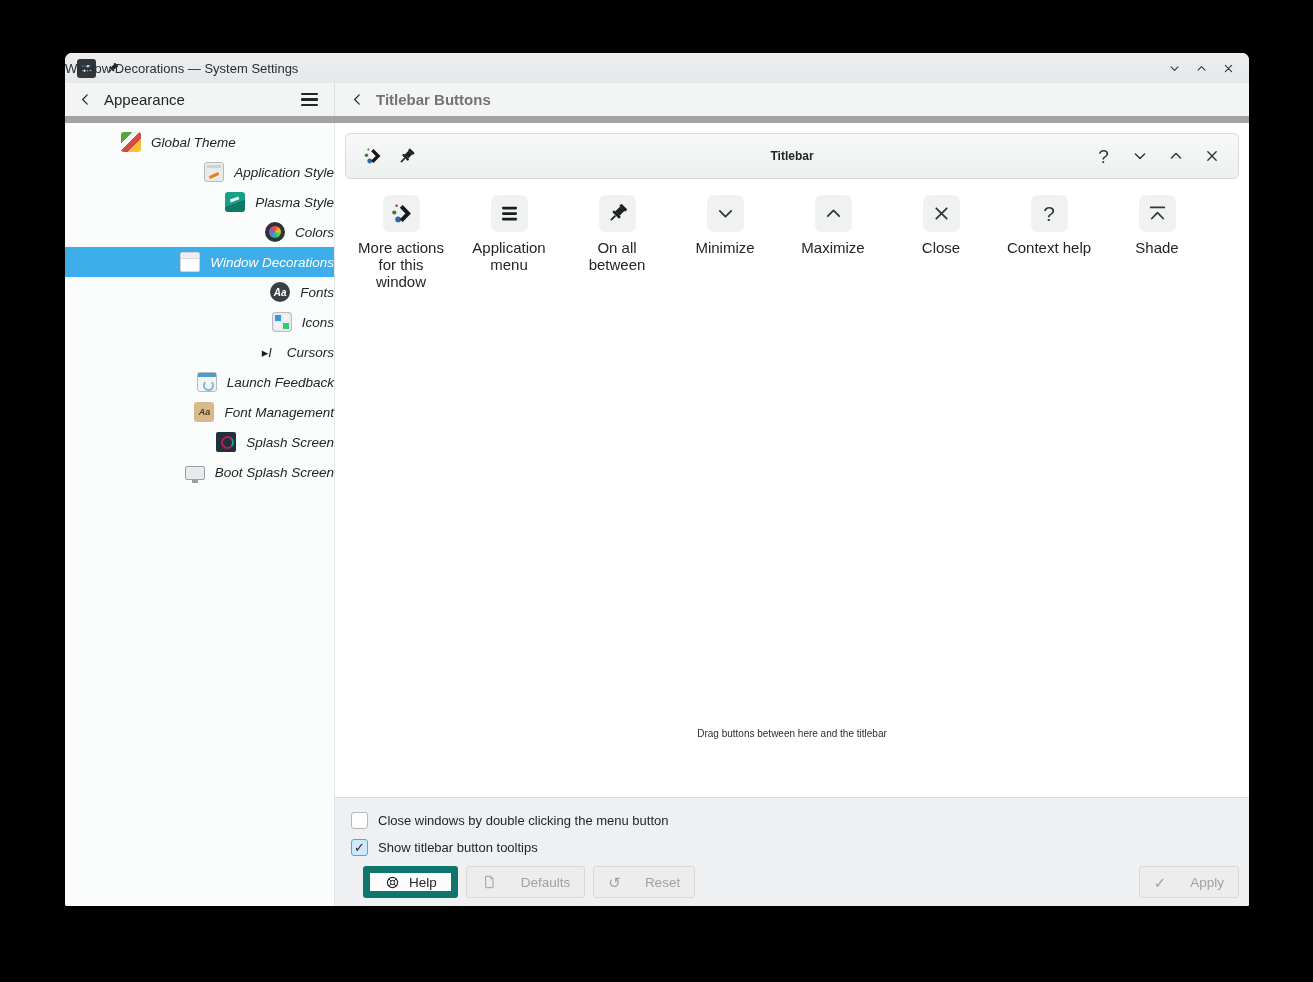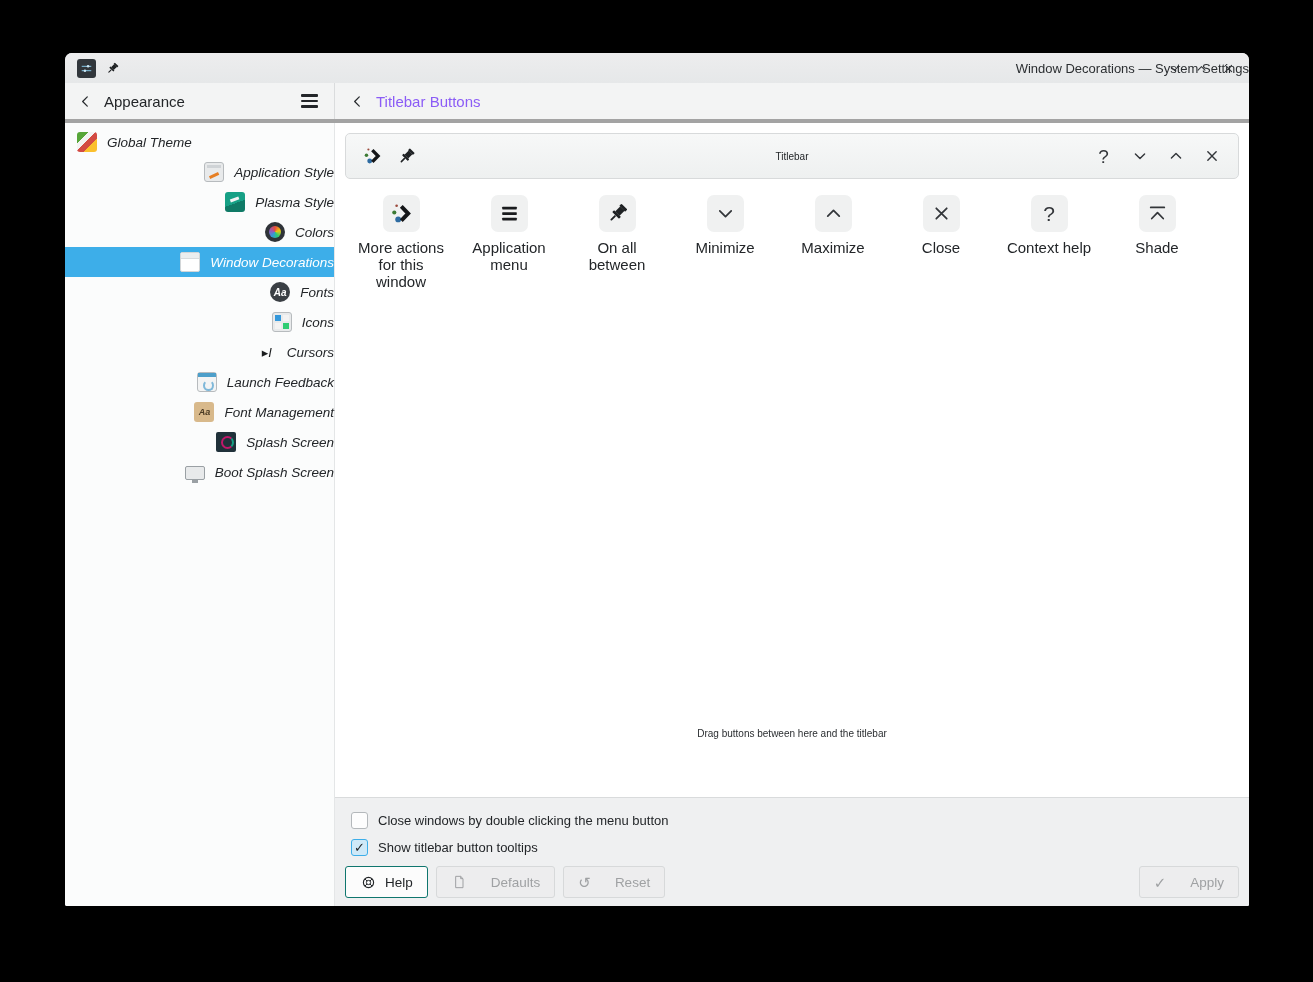--- a/index.html
+++ b/index.html
@@ -16,48 +16,48 @@
   .titlebar {
     height: 30px; flex: 0 0 30px; background: linear-gradient(#ededee,#e6e8e9);
     display: flex; align-items: center; padding: 0 12px; position: relative;
   }
   .titlebar .app-icon {
     width: 19px; height: 19px; border-radius: 3px; background: #31363b;
     display: flex; align-items: center; justify-content: center; margin-right: 9px;
   }
   .titlebar .pin-small { width: 15px; height: 15px; }
   .titlebar .title {
-    position: absolute; left: 0; right: 0; text-align: right;
+    position: absolute; left: 0; right: 0; text-align: left;
     font-size: 13px; color: #2b2e31; pointer-events: none;
   }
   .win-controls { margin-left: auto; display: flex; align-items: center; gap: 10px; z-index: 2; }
   .win-controls .wbtn { width: 17px; height: 17px; display: flex; align-items: center; justify-content: center; cursor: default; }
 
   
   .header-row {
     height: 40px; flex: 0 0 40px; background: #f3f4f4;
-    border-bottom: 4px solid #a3a3a3; display: flex;
+    border-bottom: 7px solid #a3a3a3; display: flex;
   }
   .sidebar-header {
     width: 270px; flex: 0 0 270px; display: flex; align-items: center;
     padding: 0 12px; border-right: 1px solid #dadcdd;
   }
   .sidebar-header .back { display: flex; align-items: center; margin-right: 10px; }
   .sidebar-header .label { font-size: 15px; color: #232629; }
   .sidebar-header .burger { margin-left: auto; display: flex; flex-direction: column; gap: 3px; padding: 4px; }
   .sidebar-header .burger span { width: 17px; height: 2.4px; background: #232629; border-radius: 1px; }
   .content-header { flex: 1; display: flex; align-items: center; padding: 0 12px 0 14px; }
   .content-header .back { display: flex; align-items: center; margin-right: 10px; }
-  .content-header .label { font-size: 15px; font-weight: 400; color: #8b5cf6; }
+  .content-header .label { font-size: 15px; font-weight: 700; color: #737373; }
 
   
   .body-row { flex: 1; display: flex; min-height: 0; }
   .sidebar { width: 270px; flex: 0 0 270px; background: #fbfcfc; border-right: 1px solid #e4e6e7; padding-top: 4px; font-style: italic; }
   .side-item { height: 30px; display: flex; align-items: center; font-size: 13.5px; color: #232629; cursor: default; }
-  .side-item .sicon { width: 20px; height: 20px; margin-right: 10px; flex: 0 0 20px; position: relative; }
+  .side-item .sicon { width: 20px; height: 20px; margin-right: 10px; flex: 0 0 20px; position: relative; margin-left: 44px; }
   .side-item.lvl0 { padding-left: 12px; }
   .side-item.lvl1 { padding-left: 42px; justify-content: flex-end; }
   .side-item.selected { background: #3daee9; color: #ffffff; }
 
   
   .ic-global { border-radius: 3px; background: linear-gradient(135deg,#57a639 0 28%,#f3f3f3 28% 46%,#d34b43 46% 66%,#fbc02d 66% 100%); }
   .ic-appstyle { border-radius: 3px; background: #e8eaeb; border: 1px solid #b7bbbe; position: relative; }
   .ic-appstyle::before { content: ""; position: absolute; left: 2px; right: 2px; top: 2px; height: 3px; background: #cfd3d6; }
   .ic-appstyle::after { content: ""; position: absolute; left: 4px; bottom: 5px; width: 10px; height: 2.5px; background: #e67e22; transform: rotate(-25deg); }
   .ic-plasma { border-radius: 3px; background: linear-gradient(160deg,#16a085 0 55%,#0f7a66 55%); position: relative; }
@@ -84,21 +84,21 @@
   .content { flex: 1; display: flex; flex-direction: column; min-width: 0; background: #ffffff; }
   .scroll-area { flex: 1; display: flex; flex-direction: column; min-height: 0; }
 
   .preview-bar {
     margin: 10px 10px 0 10px; height: 46px; flex: 0 0 46px;
     background: linear-gradient(#f7f8f8, #eef0f0);
     border: 1px solid #d8dadb; border-radius: 5px;
     display: flex; align-items: center; padding: 0 16px; position: relative;
   }
   .preview-bar .left-icons { display: flex; align-items: center; gap: 13px; z-index: 2; }
-  .preview-bar .ptitle { position: absolute; left: 0; right: 0; text-align: center; font-size: 10px; font-weight: 400; color: #232629; }
+  .preview-bar .ptitle { position: absolute; left: 0; right: 0; text-align: center; font-size: 12px; font-weight: 700; color: #232629; }
   .preview-bar .right-icons { margin-left: auto; display: flex; align-items: center; gap: 15px; z-index: 2; }
   .pv-ic { width: 21px; height: 21px; display: flex; align-items: center; justify-content: center; }
   .q-glyph { font-size: 19px; color: #33363a; font-weight: 400; line-height: 1; }
 
   .btn-grid { padding: 16px 16px 0 18px; }
   .grid-row { display: flex; gap: 12px; }
   .grid-row + .grid-row { margin-top: 30px; }
   .grid-cell { width: 96px; display: flex; flex-direction: column; align-items: center; cursor: grab; }
   .tile { width: 37px; height: 37px; border-radius: 7px; background: #f0f1f1; display: flex; align-items: center; justify-content: center; }
   .tile .q-glyph { font-size: 21px; }
@@ -111,21 +111,21 @@
   .bottom-panel { flex: 0 0 106px; background: #eff0f1; border-top: 1px solid #d9dbdc; padding: 12px 10px 8px 10px; }
   .opt-row { display: flex; align-items: center; height: 20px; margin-bottom: 7px; font-size: 13px; color: #232629; }
   .cb { width: 17px; height: 17px; border-radius: 3px; margin: 0 10px 0 6px; display: flex; align-items: center; justify-content: center; }
   .cb.unchecked { background: #fdfdfd; border: 1px solid #b4b8bb; }
   .cb.checked { background: #cfe9f8; border: 1px solid #3daee9; color: #232629; font-size: 13px; font-weight: 700; }
   .footer-bar { display: flex; align-items: center; margin-top: 9px; }
   .btn {
     height: 32px; display: inline-flex; align-items: center; gap: 8px;
     padding: 0 14px; border-radius: 3px; font-size: 13.5px; cursor: default;
   }
-  .btn.enabled { background: #fcfcfc; border: 1px solid #0f766e; color: #232629; }
+  .btn.enabled { background: #fcfcfc; border: 7px solid #0f766e; color: #232629; margin-left: 18px; }
   .btn.disabled { background: #ededee; border: 1px solid #d7d9da; color: #9fa1a3; gap: 24px; }
   .btn + .btn { margin-left: 8px; }
   .btn .glyph { font-size: 15px; line-height: 1; }
   .spacer { flex: 1; }
 
   svg { display: block; }
 </style>
 </head>
 <body>
 

